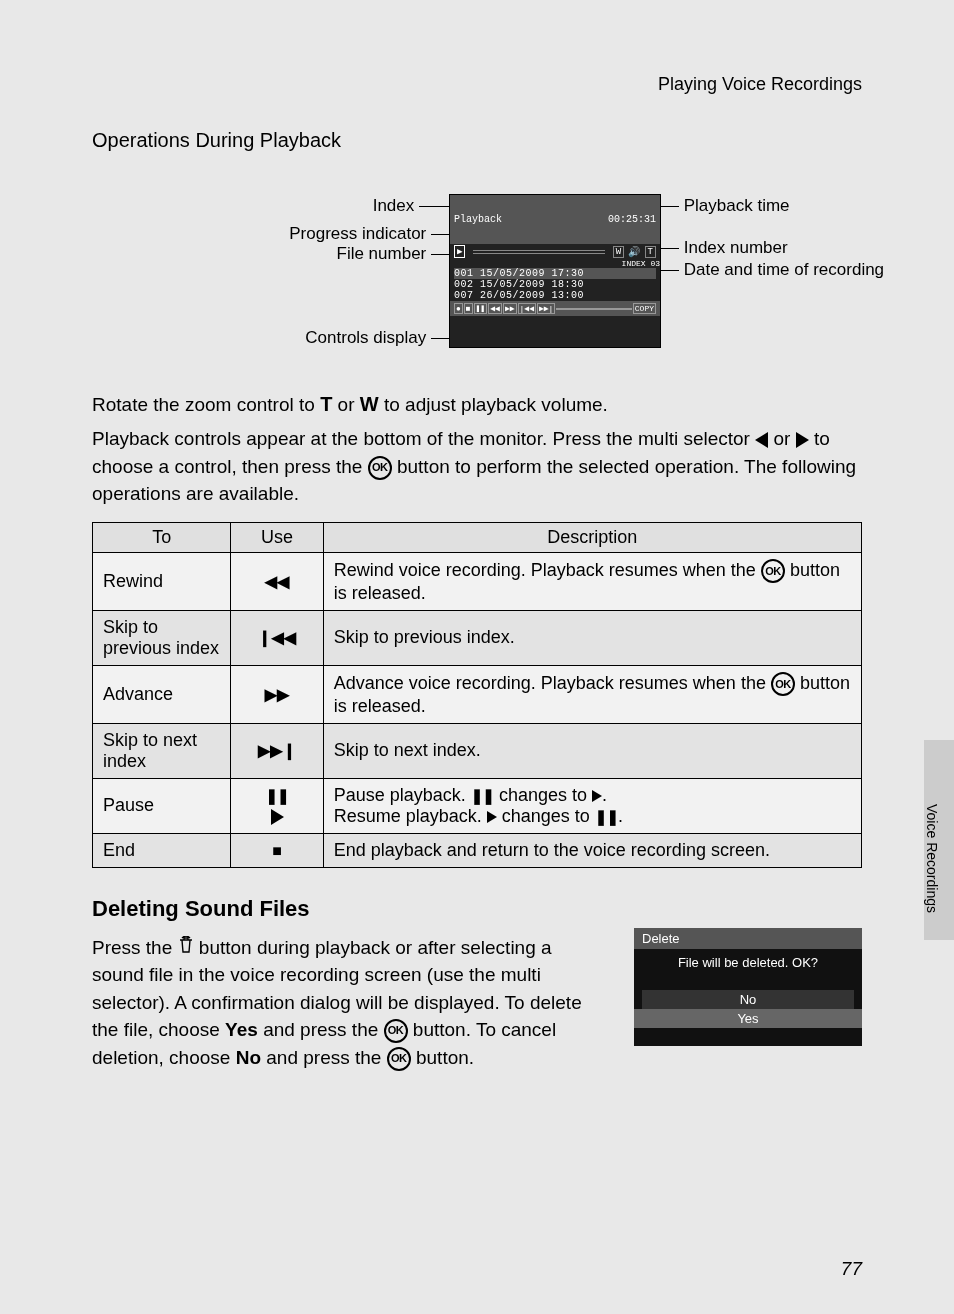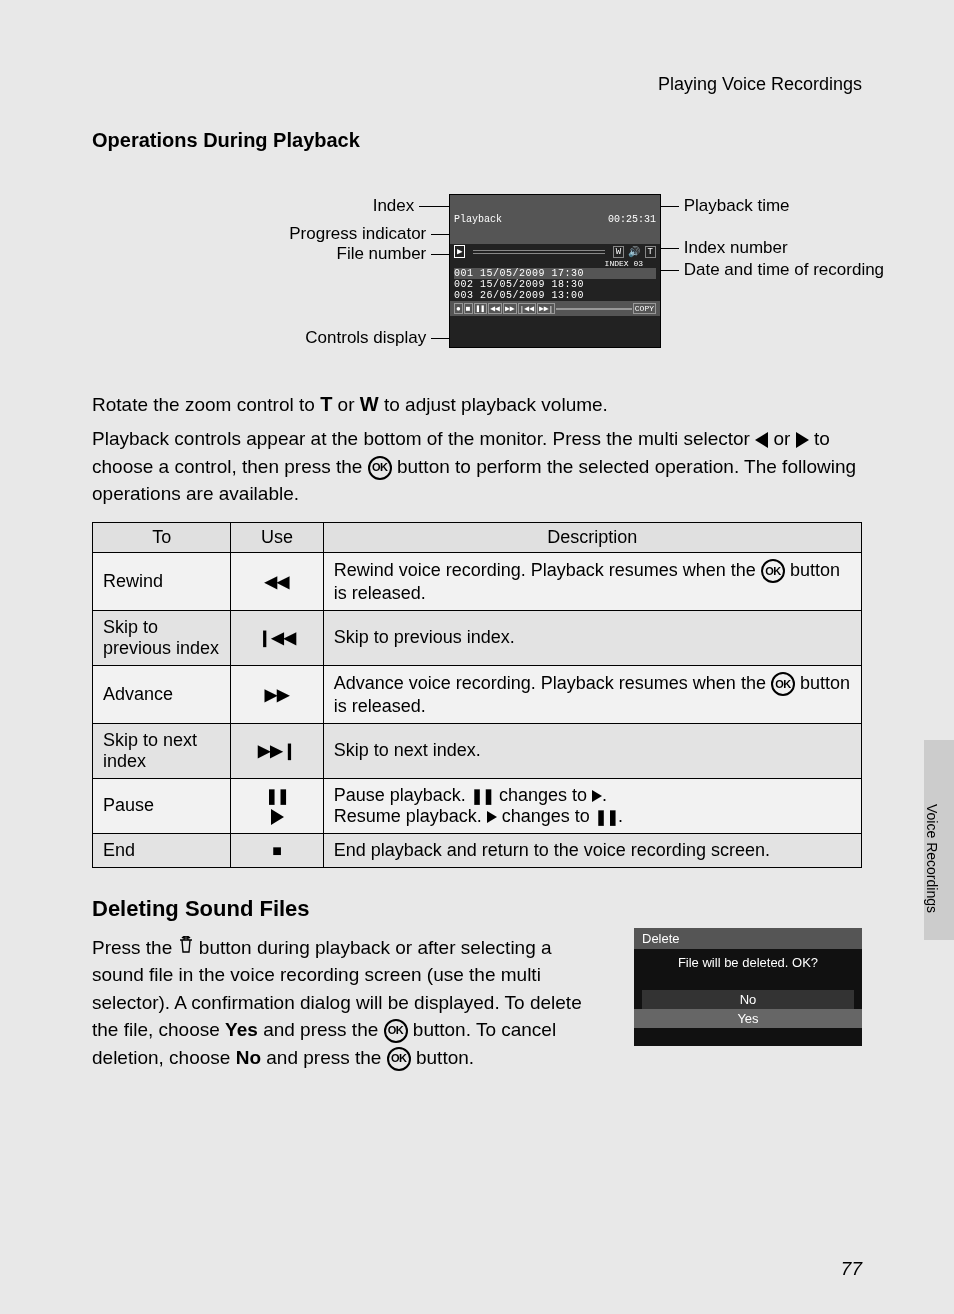--- a/index.html
+++ b/index.html
@@ -1,36 +1,36 @@
 <!DOCTYPE html>
 <html><head>
 <meta charset="utf-8">
 <style>
   html,body{margin:0;padding:0;background:#e8e8e8;font-family:sans-serif;color:#000;}
   .page{width:954px;height:1314px;position:relative;background:#e8e8e8;box-sizing:border-box;padding:74px 92px 0 92px;}
   .hdr-right{text-align:right;font-size:18px;margin-bottom:34px;}
-  h3{font-size:20px;font-weight:bold;margin:0 0 30px 0;}
+  h3{font-size:20px;font-weight:normal;margin:0 0 30px 0;}
   h2{font-size:22px;font-weight:bold;margin:28px 0 6px 0;}
   .body-text{font-size:19px;line-height:1.45;margin:6px 0 0 0;}
   .body-text p{margin:6px 0;}
   .ok-badge{display:inline-flex;align-items:center;justify-content:center;border:2px solid #000;border-radius:50%;width:20px;height:20px;font-size:11px;font-weight:bold;vertical-align:middle;letter-spacing:-.5px;}
   .letter{font-weight:bold;font-size:20px;}
   .tri-left{display:inline-block;width:0;height:0;border-top:8px solid transparent;border-bottom:8px solid transparent;border-right:13px solid #000;vertical-align:middle;}
   .tri-right{display:inline-block;width:0;height:0;border-top:8px solid transparent;border-bottom:8px solid transparent;border-left:13px solid #000;vertical-align:middle;}
   .trash-icon{display:inline-block;}
   
   .diagram{position:relative;width:560px;height:190px;margin:0 auto 18px auto;}
   .callout{position:absolute;font-size:17px;white-space:nowrap;}
   .callout .line{border-top:1.5px solid #000;display:inline-block;vertical-align:middle;}
   .lcd{position:absolute;left:252px;top:12px;width:210px;height:152px;background:#222;border:1px solid #000;color:#fff;font-family:"Courier New",monospace;font-size:10px;}
   .lcd-top{background:#555;display:flex;justify-content:space-between;padding:19px 4px;font-size:10px;}
   .lcd-row{display:flex;align-items:center;padding:1px 4px;gap:4px;}
   .lcd-play{border:1px solid #fff;padding:0 2px;font-size:9px;}
   .lcd-glyph{border:1px solid #888;font-size:9px;padding:0 2px;}
-  .lcd-idx{font-size:8px;text-align:right;padding-right:17px;}
+  .lcd-idx{font-size:8px;text-align:right;padding-right:0;}
   .lcd-list{padding:0 4px;font-size:10px;letter-spacing:.5px;}
   .lcd-list div{white-space:pre;}
   .lcd-list .sel{background:#555;}
   .lcd-ctrl{background:#555;display:flex;gap:1px;padding:2px 4px;justify-content:space-between;align-items:center;font-size:8px;}
   .lcd-ctrl span{border:1px solid #999;padding:0 1px;}
   
   .ops{width:100%;border-collapse:collapse;margin-top:14px;font-size:18px;}
   .ops th{background:#e0e0e0;border:1px solid #000;font-weight:normal;padding:4px 8px;}
   .ops td{border:1px solid #000;padding:6px 10px;vertical-align:middle;}
   .ops td.c{ text-align:center;}
@@ -101,21 +101,21 @@
         <span class="lcd-play">▶</span>
         <span style="flex:1;border-top:4px double #888;margin:0 4px;"></span>
         <span class="lcd-glyph">W</span>
         <span>🔊</span>
         <span class="lcd-glyph">T</span>
       </div>
       <div class="lcd-idx">INDEX 03</div>
       <div class="lcd-list">
         <div class="sel"><span>001</span> <span>15/05/2009</span> <span>17:30</span></div>
         <div><span>002</span> <span>15/05/2009</span> <span>18:30</span></div>
-        <div><span>003</span> <span>26/05/2009</span> <span>13:00</span></div>
+        <div><span>007</span> <span>26/05/2009</span> <span>13:00</span></div>
       </div>
       <div class="lcd-ctrl">
         <span>●</span>
         <span>■</span>
         <span>❚❚</span>
         <span>◀◀</span>
         <span>▶▶</span>
         <span>|◀◀</span>
         <span>▶▶|</span>
         <span style="flex:1"></span>

